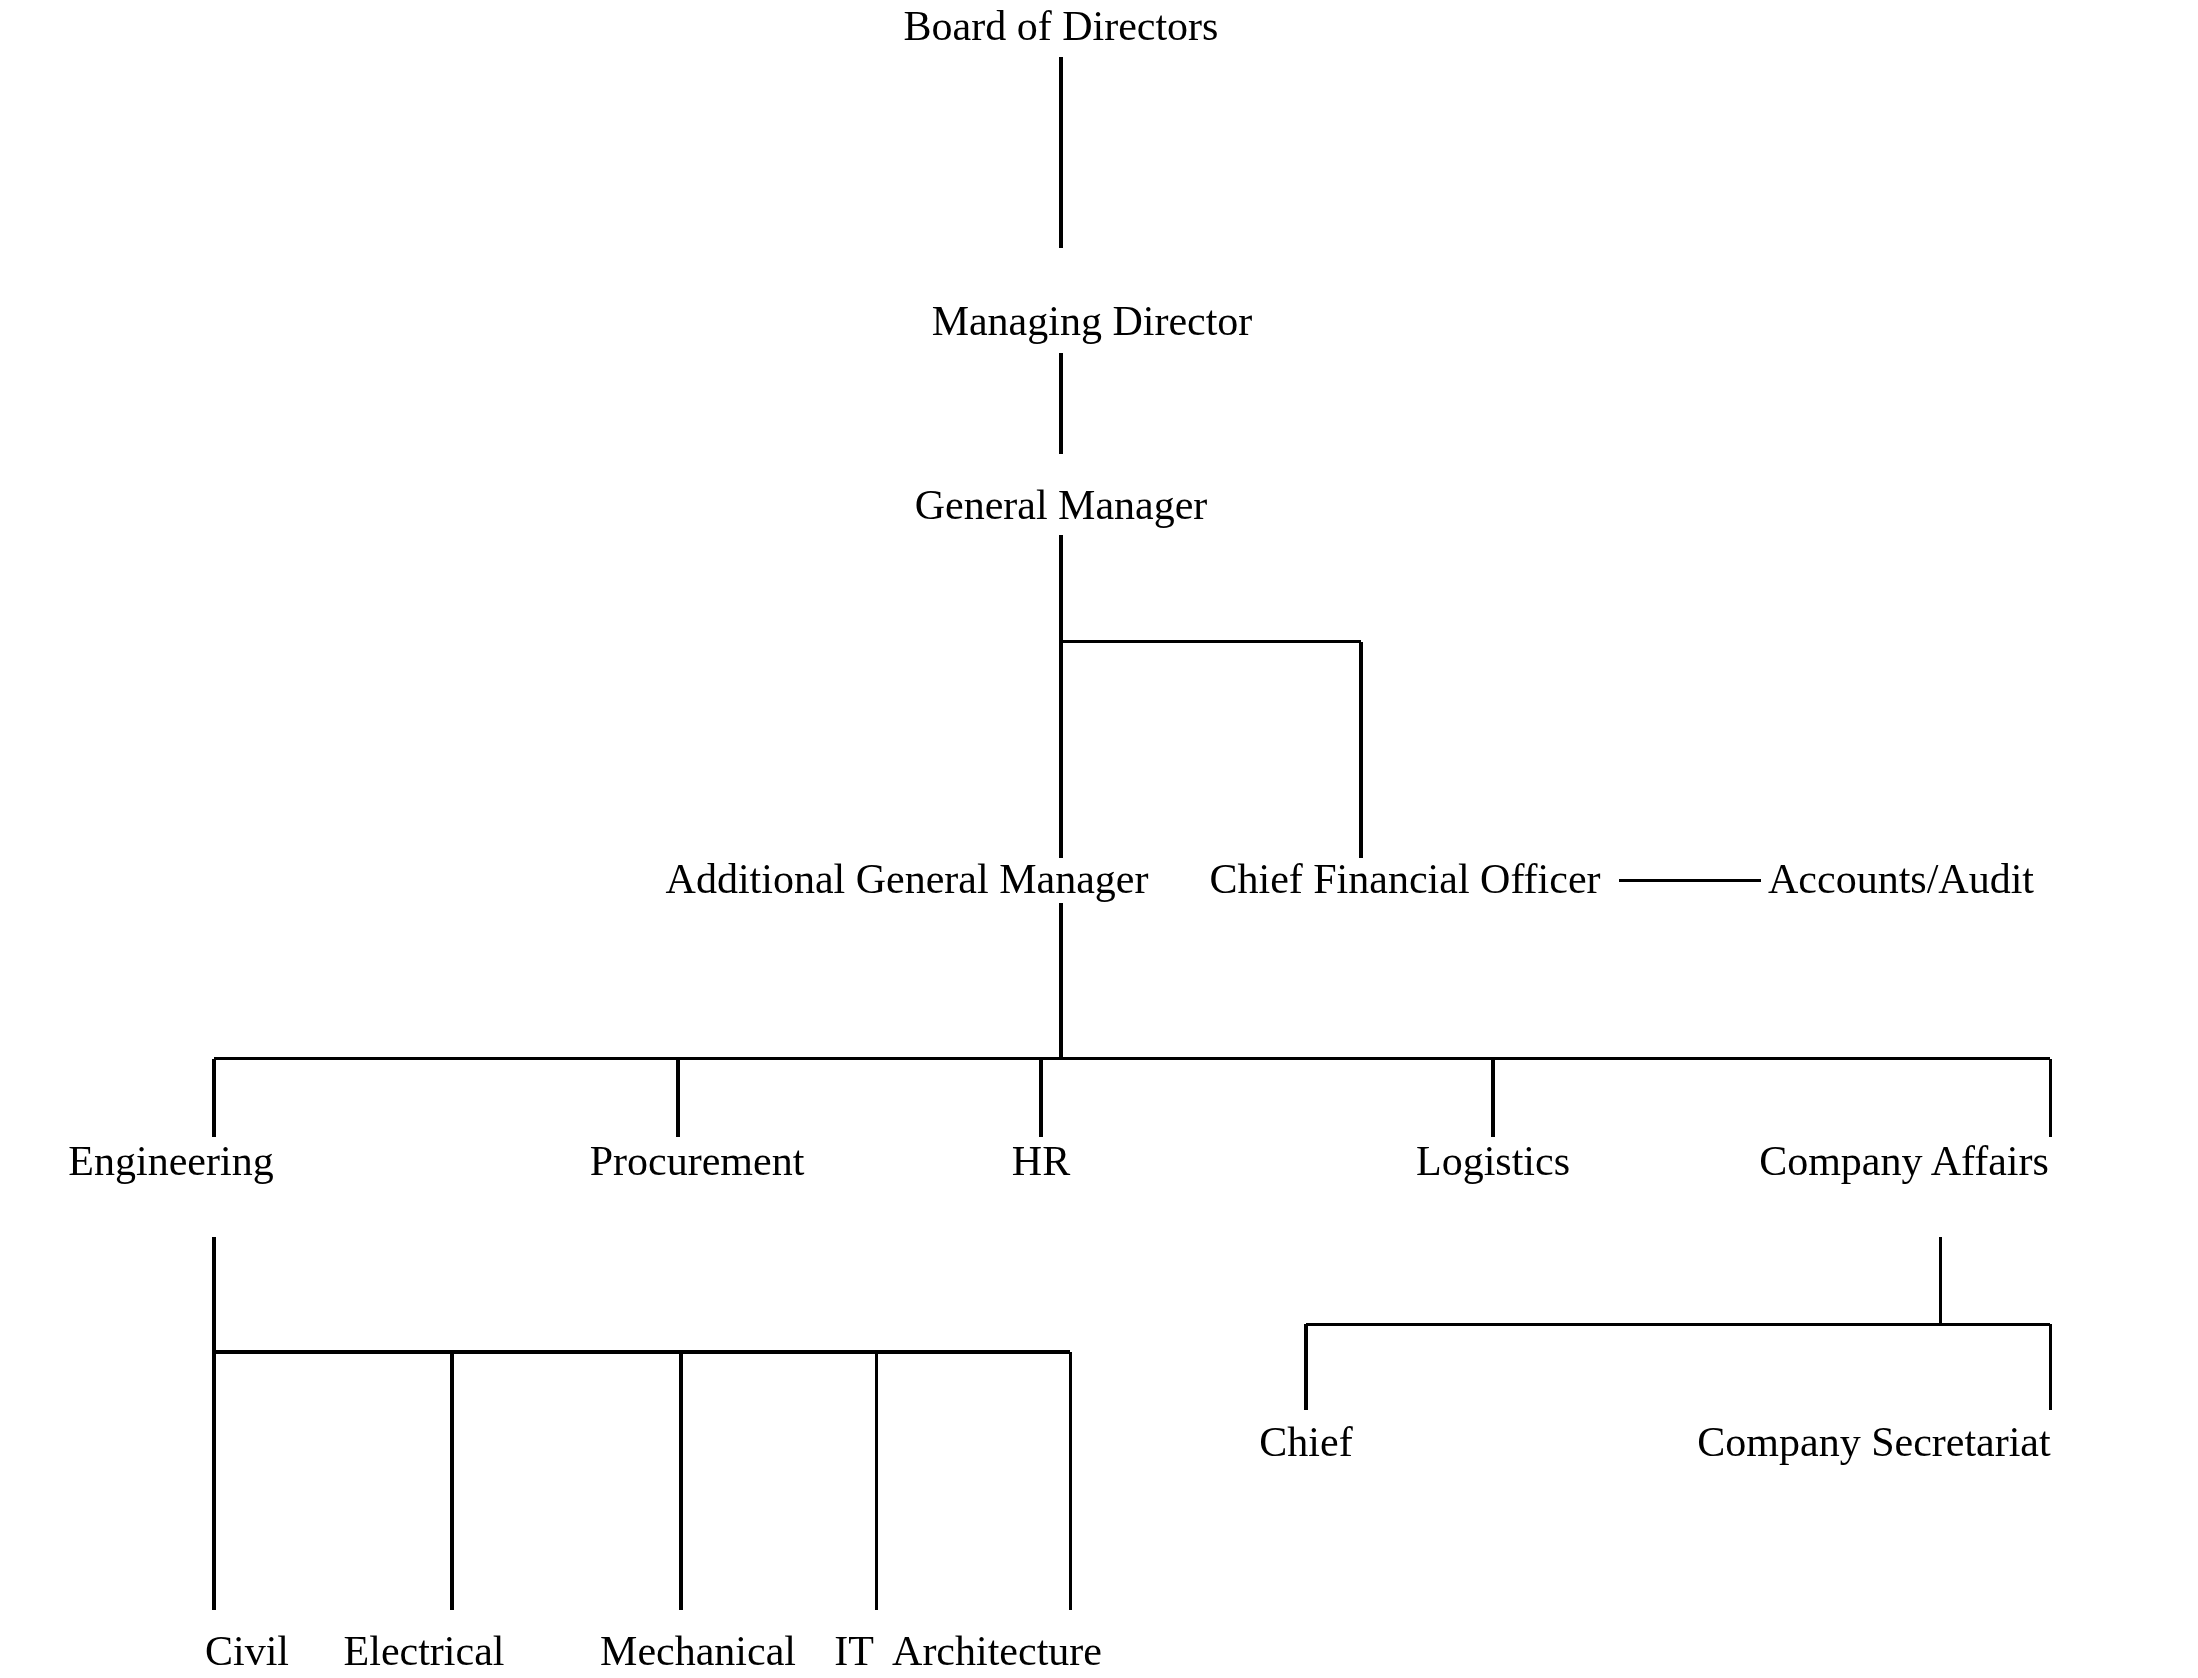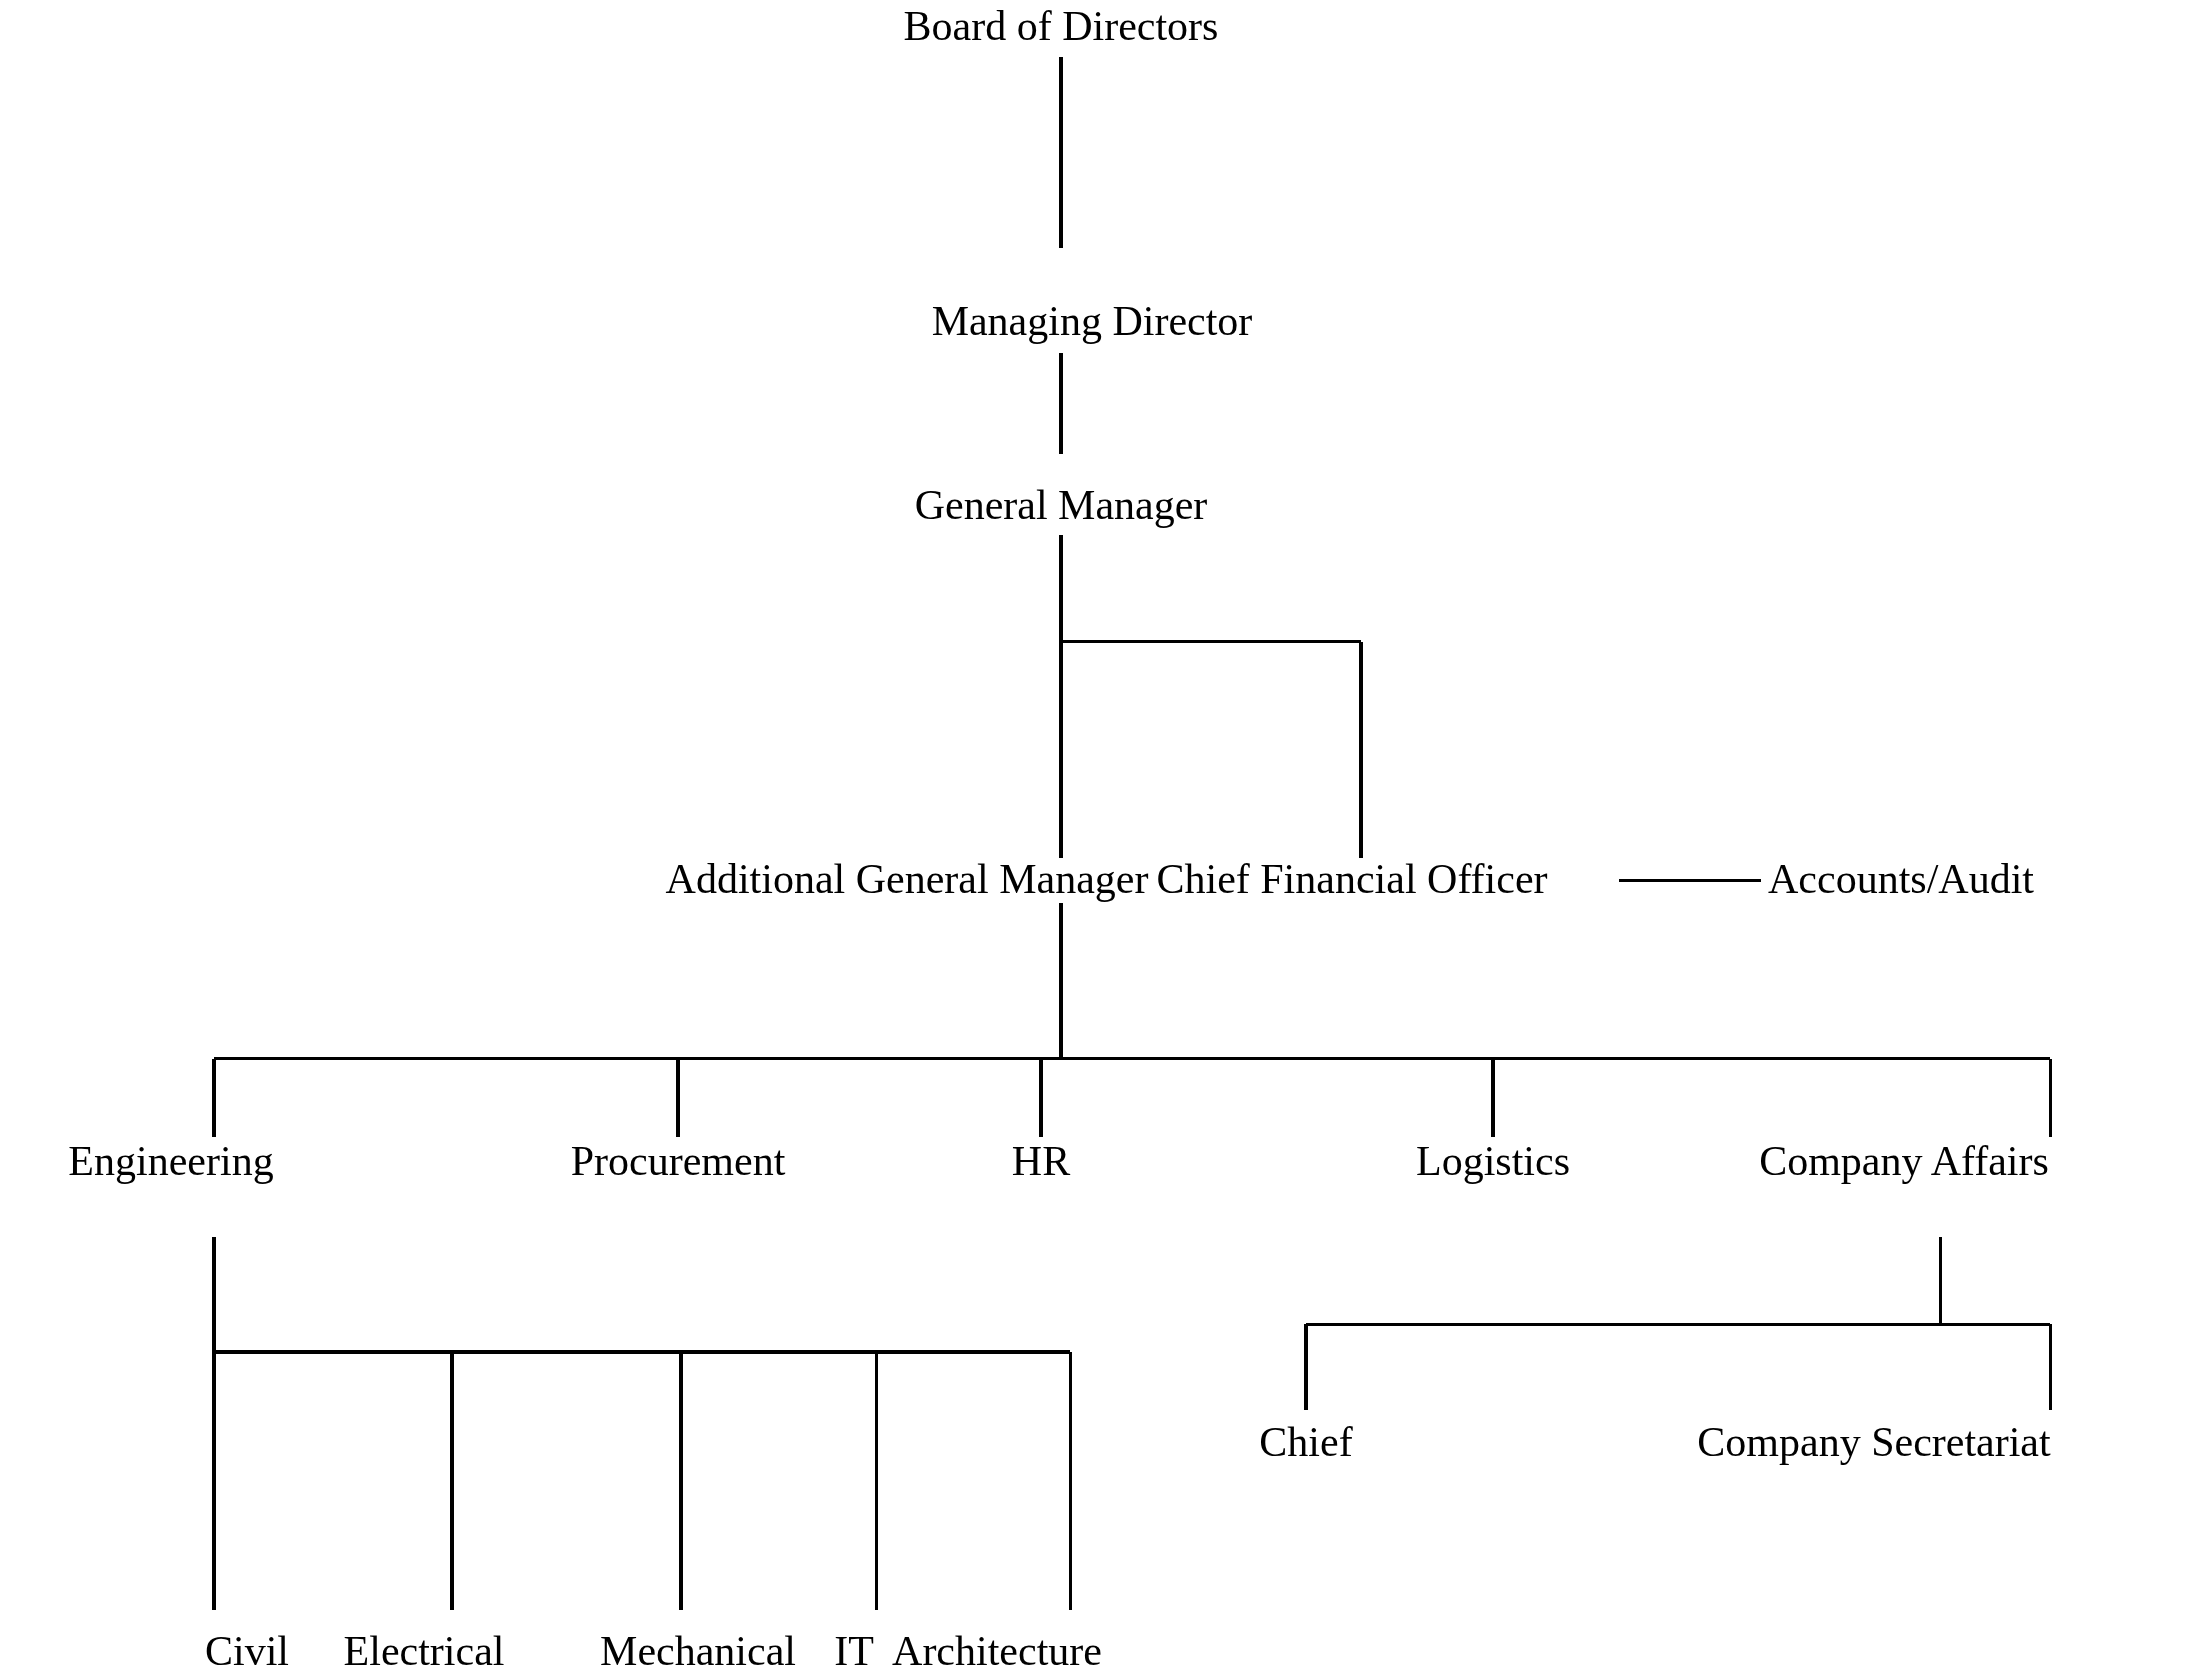--- a/index.html
+++ b/index.html
@@ -85,27 +85,27 @@
   </svg>
 
   <div class="node-label" style="left:1061px; top:26px;">Board of Directors</div>
 
   <div class="node-label" style="left:1061px; top:321px;margin-left:31px;">Managing Director</div>
 
   <div class="node-label" style="left:1061px; top:505px;">General Manager</div>
 
   <div class="node-label" style="left:907px; top:879px;">Additional General Manager</div>
 
-  <div class="node-label" style="left:1352px; top:879px;">Chief Financial Officer</div>
+  <div class="node-label" style="left:1405px; top:879px;">Chief Financial Officer</div>
 
   <div class="node-label" style="left:1901px; top:879px;">Accounts/Audit</div>
 
   <div class="node-label" style="left:171px; top:1161px;">Engineering</div>
 
-  <div class="node-label" style="left:678px; top:1161px;text-align:right;">Procurement</div>
+  <div class="node-label" style="left:697px; top:1161px;text-align:right;">Procurement</div>
 
   <div class="node-label" style="left:1041px; top:1161px;">HR</div>
 
   <div class="node-label" style="left:1493px; top:1161px;">Logistics</div>
 
   <div class="node-label" style="left:1904px; top:1161px;">Company Affairs</div>
 
   <div class="node-label" style="left:1306px; top:1442px;">Chief</div>
 
   <div class="node-label" style="left:1874px; top:1442px;">Company Secretariat</div>

